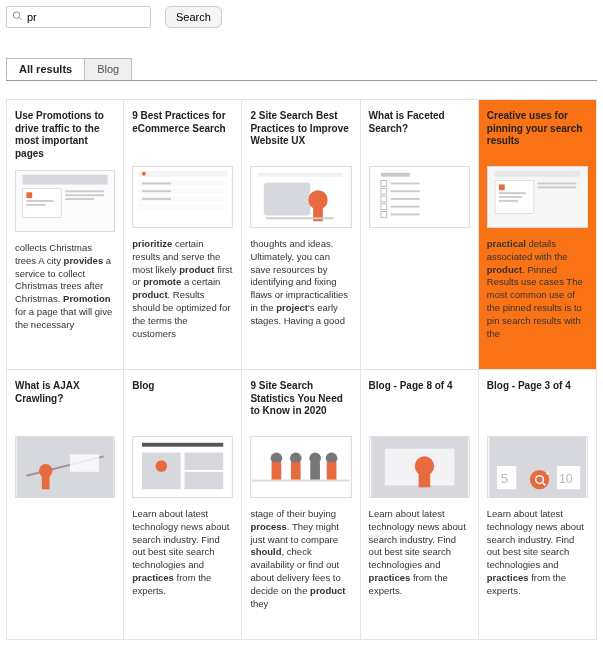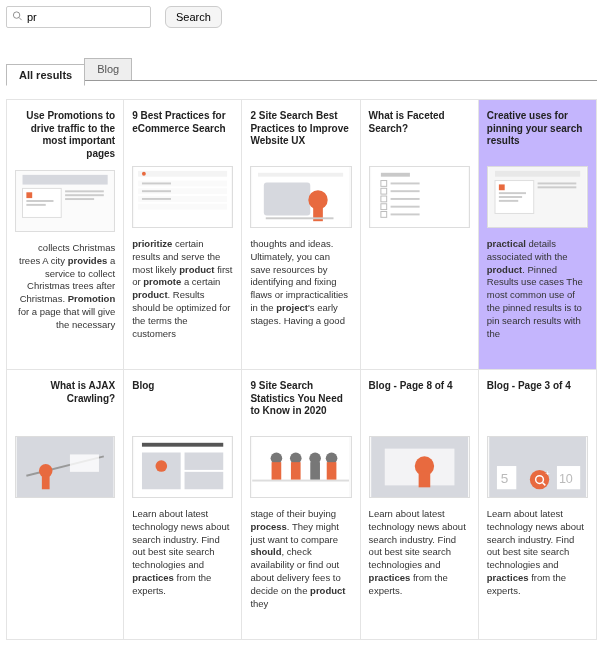--- a/index.html
+++ b/index.html
@@ -56,40 +56,40 @@
     border-bottom: none;
     background: #eee;
     cursor: pointer;
     margin-right: -1px;
     position: relative;
   }
   .tab.inactive { color:#555; }
   .tab.active {
     background: #fff;
     font-weight: 600;
-    top: 6px;
+    top: 0;
     border-bottom: 1px solid #fff;
   }
   .grid {
     display: grid;
     grid-template-columns: repeat(5, 1fr);
     gap: 0;
     border-top: 1px solid #e4e4e4;
   }
   .card {
     border-right: 1px solid #e4e4e4;
     border-bottom: 1px solid #e4e4e4;
     padding: 10px 8px 14px 8px;
     display: flex;
     flex-direction: column;
     min-height: 270px;
     background:#fff;
   }
-  .grid .card:nth-child(5n+1){ border-left:1px solid #e4e4e4;text-align:right; }
-  .card.pinned { background: #c4b5fd; }
+  .grid .card:nth-child(5n+1){ border-left:1px solid #e4e4e4; }
+  .card.pinned { background: #f97316; }
   .card-title {
     font-size: 10px;
     font-weight: 700;
     line-height: 1.25;
     margin-bottom: 10px;
     min-height: 46px;
   }
   .thumb {
     height: 62px;
     border: 1px solid #ddd;

